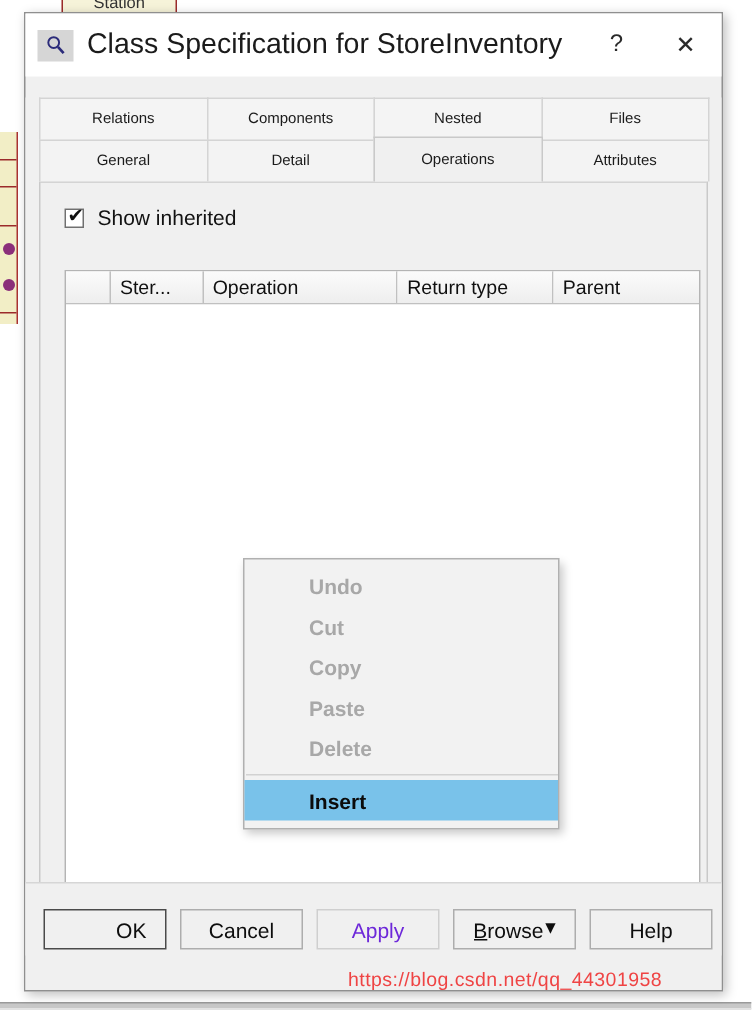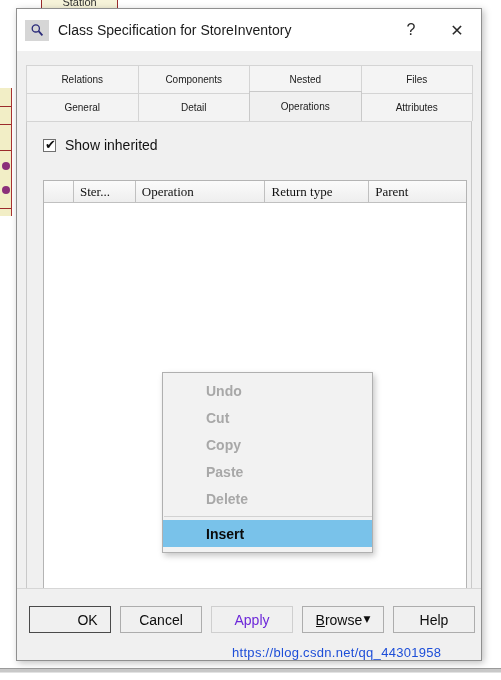--- a/index.html
+++ b/index.html
@@ -98,21 +98,21 @@
     width: 24px;
     height: 21px;
     margin-left: 8px;
     background: #d6d6d6;
     display: flex;
     align-items: center;
     justify-content: center;
   }
   .title-text {
     margin-left: 9px;
-    font-size: 14px;
+    font-size: 19px;
     color: #1b1b1b;
     white-space: nowrap;
     font-family: "Liberation Sans", sans-serif;
   }
   .title-btns {
     margin-left: auto;
     display: flex;
     align-items: center;
     height: 100%;
   }
@@ -227,21 +227,21 @@
   }
   .th {
     border-right: 1px solid #c0c0c0;
     box-sizing: border-box;
     display: flex;
     align-items: center;
     padding-left: 6px;
     font-size: 13px;
     color: #101010;
     background: linear-gradient(#fbfbfb, #eeeeee);
-    font-family: Liberation Serif, serif;
+    font-family: Liberation Sans, sans-serif;
     overflow: hidden;
     white-space: nowrap;
   }
   .th.c0 { width: 30px; padding-left: 0; }
   .th.c1 { width: 62px; }
   .th.c2 { width: 130px; }
   .th.c3 { width: 104px; }
   .th.c4 { width: 97px; border-right: none; }
 
   .tbody {
@@ -366,21 +366,21 @@
     font-size: 9px;
     line-height: 1;
     font-family: "DejaVu Sans", sans-serif;
   }
 
   .watermark {
     position: absolute;
     left: 232px;
     top: 645px;
     font-size: 13px;
-    color: #1d4ed8;
+    color: #ef4444;
     letter-spacing: 0.3px;
     white-space: nowrap;
     font-family: "Liberation Sans", sans-serif;
     z-index: 60;
     pointer-events: none;
     text-align: right;
   }
 </style>
 </head>
 <body>

